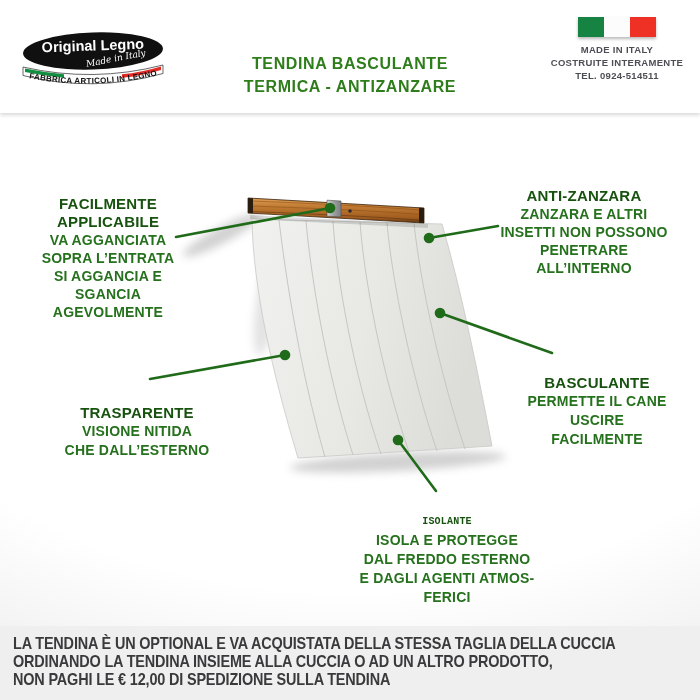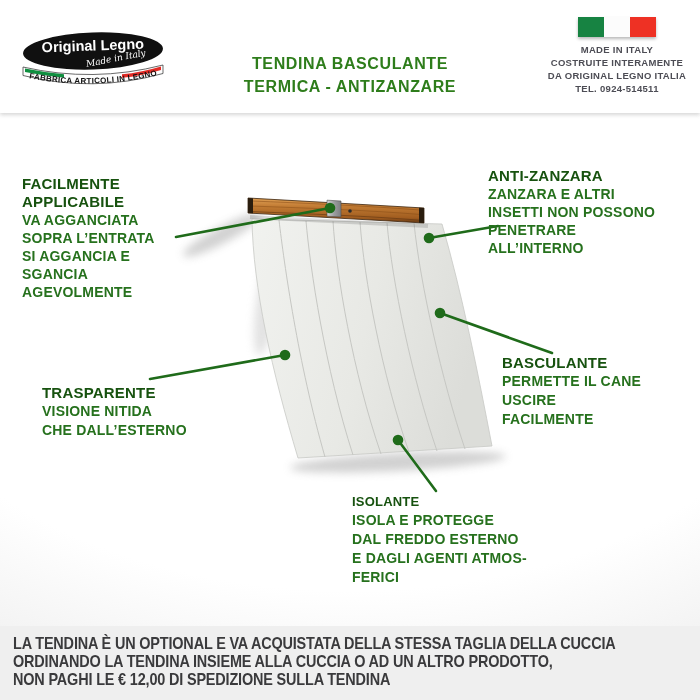--- a/index.html
+++ b/index.html
@@ -34,26 +34,26 @@
     color:var(--madein-text,#4d4d55);font-size:9.5px;font-weight:bold;
     letter-spacing:0.3px;line-height:13px;
   }
   
   .main{
     position:absolute;left:0;top:113px;width:700px;height:513px;
     background:radial-gradient(ellipse 115% 95% at 50% 38%, #ffffff 58%, #e7e7e7 100%);
     z-index:1;
   }
   .product-svg{position:absolute;left:0;top:0;}
-  .callout{position:absolute;text-align:left;z-index:2;}
+  .callout{position:absolute;text-align:center;z-index:2;margin-top:20px;}
   .co-head{color:var(--heading-green,#17520f);font-weight:bold;font-size:15px;letter-spacing:0.2px;}
   .co-line{color:var(--body-green,#26711d);font-weight:bold;font-size:14px;letter-spacing:0.2px;}
   .lh18 div{line-height:18px;}
   .lh19 div{line-height:19px;}
-  .serif-head{font-family:Liberation Sans, sans-serif;font-size:13px;}
+  .serif-head{font-family:Liberation Mono, monospace;font-size:10px;}
   .co-facilmente{left:22px;top:62px;width:172px;}
   .co-antizanzara{left:488px;top:54px;width:192px;}
   .co-trasparente{left:42px;top:270px;width:190px;}
   .co-basculante{left:502px;top:240px;width:190px;}
   .co-isolante{left:352px;top:379px;width:190px;}
   
   .footer{
     position:absolute;left:0;top:626px;width:700px;height:74px;
     background:var(--footer-bg,#efefef);
     z-index:2;
@@ -98,21 +98,20 @@
 
     <div class="flag">
       <span class="g"></span>
       <span class="w"></span>
       <span class="r"></span>
     </div>
 
     <div class="made-in">
       <div>MADE IN ITALY</div>
       <div>COSTRUITE INTERAMENTE</div>
-      <div>DA ORIGINAL LEGNO ITALIA</div>
       <div>TEL. 0924-514511</div>
     </div>
   </div>
 
   <div class="main">
 
     <svg class="product-svg" width="700" height="513" viewBox="0 0 700 513">
       <defs>
         <linearGradient id="wood" x1="0" y1="0" x2="0" y2="1">
           <stop offset="0" stop-color="#e0a055"></stop>

